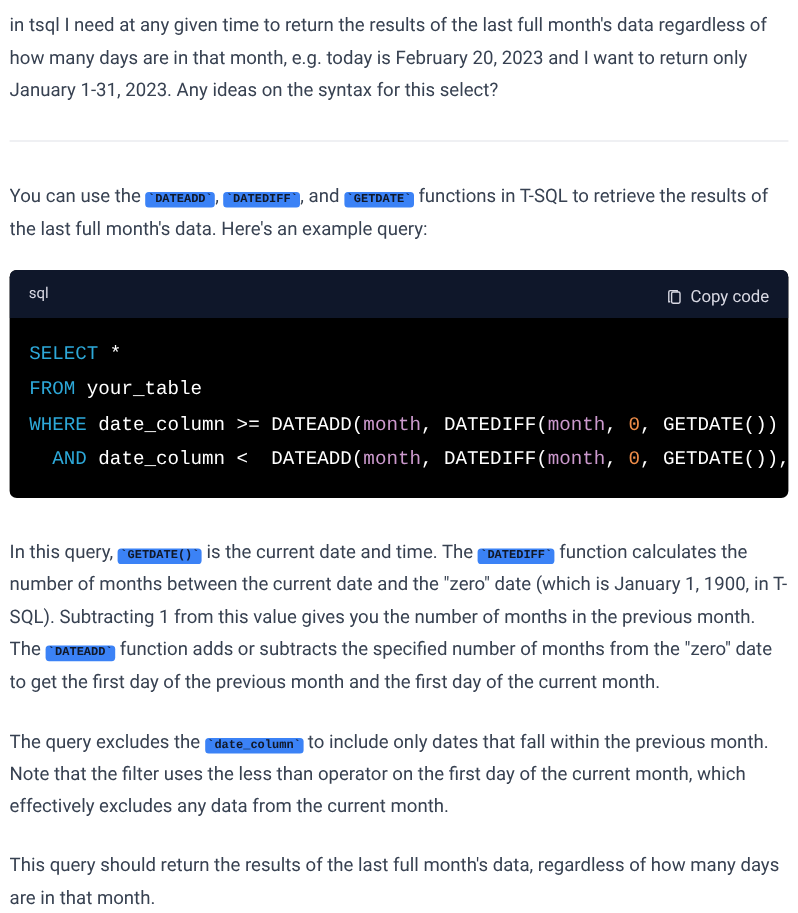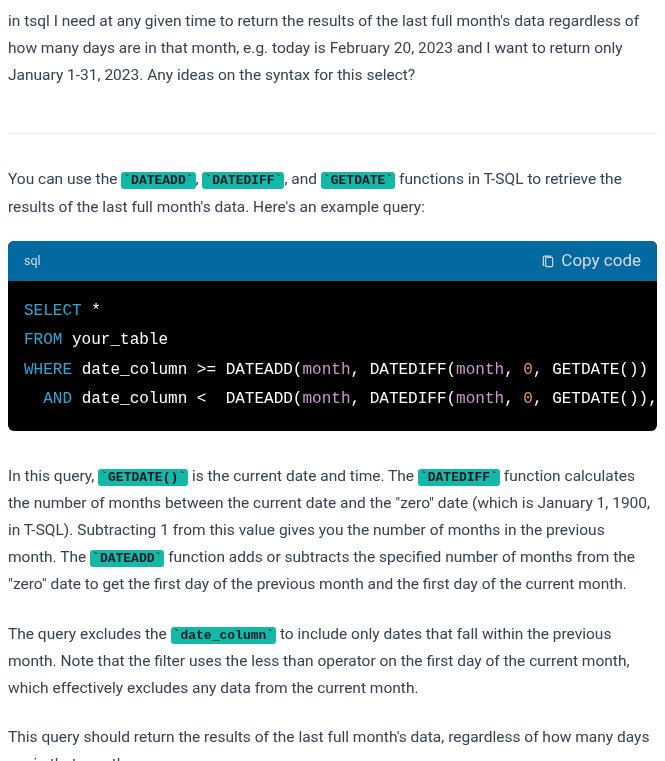--- a/index.html
+++ b/index.html
@@ -10,65 +10,65 @@
     body {
       font-family: -apple-system, BlinkMacSystemFont, "Segoe UI", Roboto, Helvetica, Arial, sans-serif;
       background: #ffffff;
       color: #374151;
       width: 665px;
       padding: 8px 8px 20px 8px;
       font-size: 15.5px;
       line-height: 1.75;
     }
     .question {
-      padding-bottom: 44px;
+      padding-bottom: 28px;
       border-bottom: 1px solid #e5e7eb;
       margin-bottom: 32px;
       color: #374151;
     }
     .answer-intro {
       margin-bottom: 20px;
       color: #374151;
     }
     code.inline {
       font-family: Consolas, "Courier New", monospace;
-      background: #14b8a6;
+      background: #3b82f6;
       padding: 1px 2px;
       border-radius: 3px;
-      font-size: 13px;
+      font-size: 10px;
       font-weight: 700;
       color: #111827;
     }
     .code-block {
       background: #000000;
       border-radius: 6px;
       overflow: hidden;
       margin-bottom: 32px;
     }
     .code-header {
-      background: #0369a1;
+      background: #0f172a;
       display: flex;
       justify-content: space-between;
-      align-items: flex-start;
+      align-items: flex-end;
       padding: 9px 16px;
       color: #d9d9e3;
       font-size: 12.5px;
     }
     .code-lang {
       font-family: -apple-system, BlinkMacSystemFont, "Segoe UI", Roboto, sans-serif;
     }
     .copy-button {
       display: flex;
       align-items: center;
       gap: 6px;
       cursor: pointer;
       background: none;
       border: none;
       color: #d9d9e3;
-      font-size: 17px;
+      font-size: 14px;
       font-family: inherit;
     }
     .copy-icon {
       width: 14px;
       height: 14px;
       display: inline-block;
     }
     .code-body {
       padding: 16px;
       font-family: Consolas, "Courier New", monospace;

